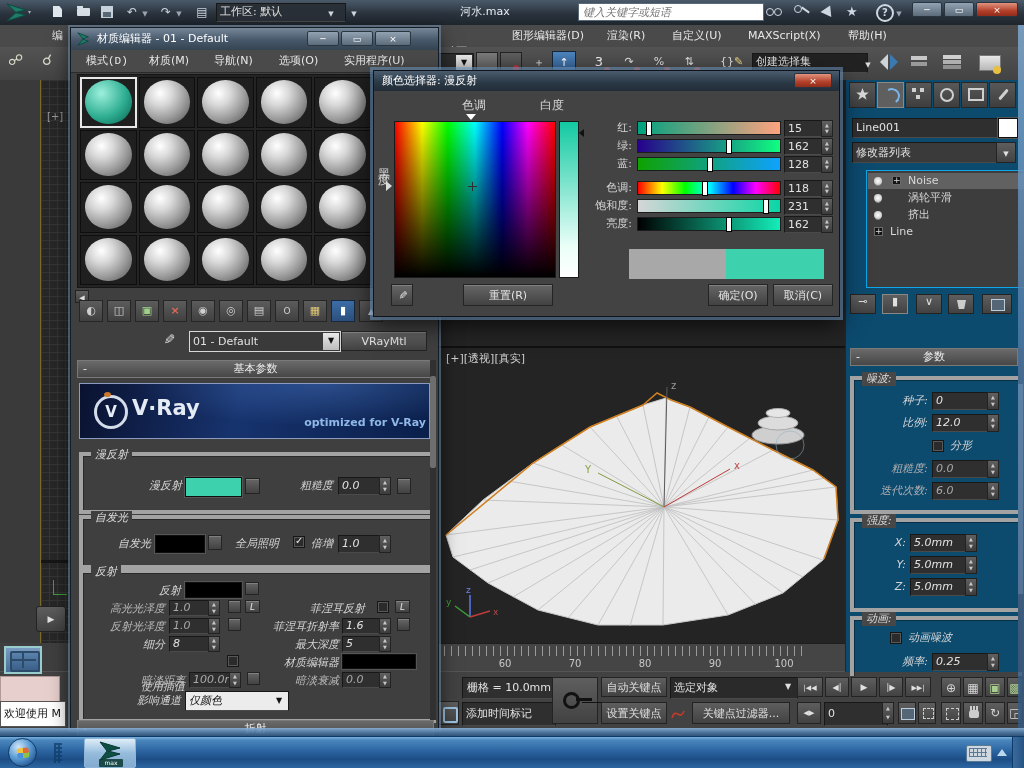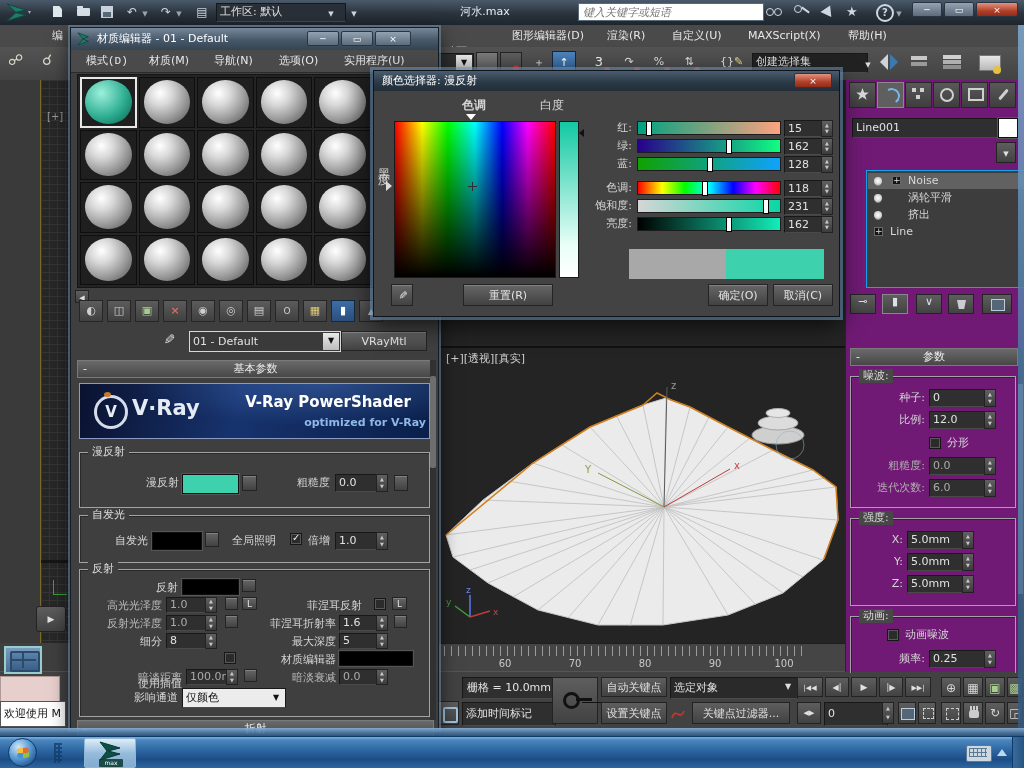--- a/index.html
+++ b/index.html
@@ -7,21 +7,21 @@
   .abs{position:absolute;}
   .lab{position:absolute;font-size:11px;color:#d6d6d6;white-space:nowrap;line-height:14px;}
   .lab.r{text-align:right;}
   .f{position:absolute;background:#2f2f2f;border:1px solid #181818;border-bottom-color:#4a4a4a;color:#e2e2e2;font-size:11px;line-height:15px;padding:0 3px;overflow:hidden;white-space:nowrap;}
   .sp{position:absolute;width:12px;background:linear-gradient(#606060,#3c3c3c);border:1px solid #222;box-sizing:border-box;display:flex;flex-direction:column;align-items:center;justify-content:space-evenly;color:#c8c8c8;}
   .sp::before{content:"▲";font-size:5px;line-height:5px;}
   .sp::after{content:"▼";font-size:5px;line-height:5px;}
   .b3{position:absolute;background:linear-gradient(#666,#424242);border:1px solid #242424;box-shadow:inset 0 1px 0 rgba(255,255,255,.18);color:#e4e4e4;font-size:11px;text-align:center;box-sizing:border-box;}
   .cb{position:absolute;width:12px;height:12px;background:#2b2b2b;border:1px solid #161616;box-shadow:inset 0 0 0 1px #585858;box-sizing:border-box;}
   .cb.on::after{content:"✓";position:absolute;left:1px;top:-2px;color:#efefef;font-size:10px;}
-  .grp{position:absolute;border:1px solid #a3a3a3;box-shadow:inset 1px 1px 0 rgba(0,0,0,.35);}
+  .grp{position:absolute;border:4px solid #a3a3a3;box-shadow:inset 1px 1px 0 rgba(0,0,0,.35);font-style:italic;}
   .leg{position:absolute;top:-8px;left:8px;background:#3f3f3f;padding:0 4px;font-size:11px;color:#ddd;line-height:14px;}
   .roll{position:absolute;background:linear-gradient(#6a6a6a,#474747);border:1px solid #7a7a7a;color:#efefef;text-align:center;font-size:11px;line-height:15px;}
   .roll .minus{position:absolute;left:5px;top:0;}
   .swatch{position:absolute;border:1px solid #101010;box-shadow:0 0 0 1px #555;}
   .dd-arrow{position:absolute;right:1px;top:1px;bottom:1px;width:16px;background:linear-gradient(#e8e8e8,#bdbdbd);color:#111;text-align:center;font-size:8px;line-height:16px;}
   .dd-arrow::before{content:"▼";}
   
   .winframe{position:absolute;border:1px solid #141c24;box-shadow:0 0 0 2px rgba(130,165,200,.45),0 6px 18px rgba(0,0,0,.65);background:#3f3f3f;}
   .wtitle{position:absolute;left:0;right:0;top:0;height:22px;background:linear-gradient(#76879a,#46586a 55%,#354452);color:#fff;font-size:11px;line-height:22px;}
   .wbtn{position:absolute;height:15px;background:linear-gradient(#93a2b2,#5d6c7b);border:1px solid #2a3540;border-radius:2px;color:#fff;font-size:9px;text-align:center;line-height:14px;box-sizing:border-box;}
@@ -310,41 +310,42 @@
     <span class="sbtn" style="left:941px;top:30px;width:20px;height:22px;">
         <span class="dashbox"></span>
       </span>
     <span class="sbtn" style="left:963px;top:30px;width:20px;height:22px;">
         <span class="hand"></span>
       </span>
     <span class="sbtn nv7 navico" style="left:985px;top:30px;width:20px;height:22px;"></span>
     <span class="sbtn nv8 navico" style="left:1007px;top:30px;width:16px;height:22px;"></span>
   </div>
 
-  <div class="abs" style="left:845px;top:80px;width:179px;height:592px;background:#701a75;border-left:1px solid #262626;">
+  <div class="abs" style="left:845px;top:80px;width:179px;height:592px;background:#0c4a6e;border-left:1px solid #262626;">
     <span class="tab" style="left:3px;top:2px;">
         <span class="tabico star5"></span>
       </span>
     <span class="tab active" style="left:31px;top:2px;">
         <span class="tabico arc"></span>
       </span>
     <span class="tab" style="left:59px;top:2px;">
         <span class="tabico sq3"></span>
       </span>
     <span class="tab" style="left:87px;top:2px;">
         <span class="tabico ringy"></span>
       </span>
     <span class="tab" style="left:115px;top:2px;">
         <span class="tabico mon"></span>
       </span>
     <span class="tab" style="left:143px;top:2px;">
         <span class="tabico wrench"></span>
       </span>
     <div class="f" style="left:6px;top:38px;width:140px;height:18px;line-height:18px;"><span>Line001</span></div>
     <span class="swatch" style="left:152px;top:38px;width:18px;height:18px;background:#fff;"></span>
+    <div class="f" style="left:6px;top:62px;width:142px;height:19px;line-height:19px;background:#3a3a3a;"><span>修改器列表</span></div>
     <span class="sbtn chev" style="left:150px;top:62px;width:20px;height:21px;line-height:19px;"></span>
     <div class="abs" style="left:20px;top:90px;width:166px;height:118px;background:#3d3d3d;border:1px solid #0ea5e9;box-sizing:border-box;">
       <div class="stackrow sel" style="top:2px;">
         <span class="bulb" style="left:6px;top:4px;"></span>
         <span class="plus" style="left:24px;top:3px;"></span>
         <span class="lab" style="left:40px;top:1px;">Noise</span>
       </div>
       <div class="stackrow" style="top:19px;">
         <span class="bulb" style="left:6px;top:4px;"></span>
         <span class="lab" style="left:40px;top:1px;">涡轮平滑</span>
@@ -523,21 +524,20 @@
     <span class="mi g10 pressed" style="left:260px;top:272px;"></span>
     <span class="mi g11" style="left:288px;top:272px;"></span>
     <span class="abs pen" style="left:92px;top:303px;color:#ddd;font-size:14px;"></span>
     <div class="f" style="left:118px;top:303px;width:144px;height:19px;line-height:19px;border:1px solid #d8d8d8;background:#3a3a3a;"><span>01 - Default</span><span class="dd-arrow"></span></div>
     <span class="b3" style="left:270px;top:303px;width:86px;height:20px;line-height:19px;"><span>VRayMtl</span></span>
     <div class="roll" style="left:6px;top:332px;width:355px;height:16px;"><span class="minus">-</span><span>基本参数</span></div>
     <div class="abs" style="left:8px;top:355px;width:351px;height:56px;background:radial-gradient(ellipse at 70% 0%,rgba(90,140,220,.35),transparent 55%),linear-gradient(100deg,#0a1230,#17336e 45%,#0a1f4a);border:1px solid #8a9ac0;box-sizing:border-box;">
       <span class="abs" style="left:14px;top:11px;width:28px;height:28px;border:3px solid #d4dcec;border-radius:50%;color:#e8eef8;font-size:15px;font-weight:bold;text-align:center;line-height:28px;">V</span>
       <span class="abs" style="left:24px;top:8px;width:7px;height:5px;background:#c87828;border-radius:50%;"></span>
       <span class="abs" style="left:52px;top:12px;font-size:21px;font-weight:bold;color:#e4ebf5;">V·Ray</span>
-      <span class="abs" style="left:150px;top:9px;width:196px;text-align:center;font-size:15px;font-weight:bold;color:#fff;">V-Ray PowerShader</span>
       <span class="abs" style="left:150px;top:32px;width:196px;text-align:right;font-size:11px;font-weight:bold;color:#8fb8e8;">optimized for V-Ray</span>
     </div>
     <div class="grp" style="left:8px;top:424px;width:349px;height:54px;">
       <span class="leg">漫反射</span>
       <span class="lab r" style="left:25px;top:23px;width:74px;">漫反射</span>
       <span class="swatch" style="left: 102px; top: 21px; width: 55px; height: 18px; background: rgb(62, 209, 174);"></span>
       <span class="b3" style="left:162px;top:22px;width:15px;height:16px;"></span>
       <span class="lab r" style="left:178px;top:23px;width:72px;">粗糙度</span>
       <div class="f" style="left:255px;top:21px;width:38px;height:16px;"><span>0.0</span></div>
       <span class="sp" style="left:296px;top:21px;height:18px;"></span>
@@ -599,21 +599,21 @@
     <span class="abs" style="left:359px;top:332px;width:6px;height:360px;background:#313131;">
         <span class="abs" style="left:0;top:16px;width:6px;height:92px;background:#6e6e6e;border-radius:2px;"></span>
       </span>
   </div>
 
   <div class="winframe" style="left:373px;top:70px;width:465px;height:245px;z-index:20;background:#434343;border:1px solid #0e141a;box-shadow:0 0 0 3px rgba(110,150,190,.55),0 8px 22px rgba(0,0,0,.7);">
     <div class="wtitle" style="height:20px;background:linear-gradient(#4a5c6e,#2a3845 60%,#222d38);line-height:20px;">
       <span class="abs" style="left:8px;top:0;">颜色选择器: 漫反射</span>
       <span class="wbtn close" style="left:420px;top:2px;width:38px;">×</span>
     </div>
-    <span class="lab" style="left:88px;top:27px;font-size:12px;font-weight:bold;">色调</span>
+    <span class="lab" style="left:88px;top:27px;font-size:12px;">色调</span>
     <span class="tri-d abs" style="left:92px;top:43px;"></span>
     <span class="lab" style="left:166px;top:27px;font-size:12px;">白度</span>
     <span class="lab" style="left:3px;top:88px;font-size:12px;writing-mode:vertical-lr;letter-spacing:4px;">黑度</span>
     <span class="tri-r abs" style="left:12px;top:110px;"></span>
     <div class="huesq abs" style="left:20px;top:50px;width:160px;height:155px;">
       <span class="crossmk" style="left:73px;top:60px;"></span>
     </div>
     <div class="whitesq abs" style="left:185px;top:50px;width:18px;height:155px;"></div>
     <span class="tri-l abs" style="left:205px;top:58px;"></span>
 

